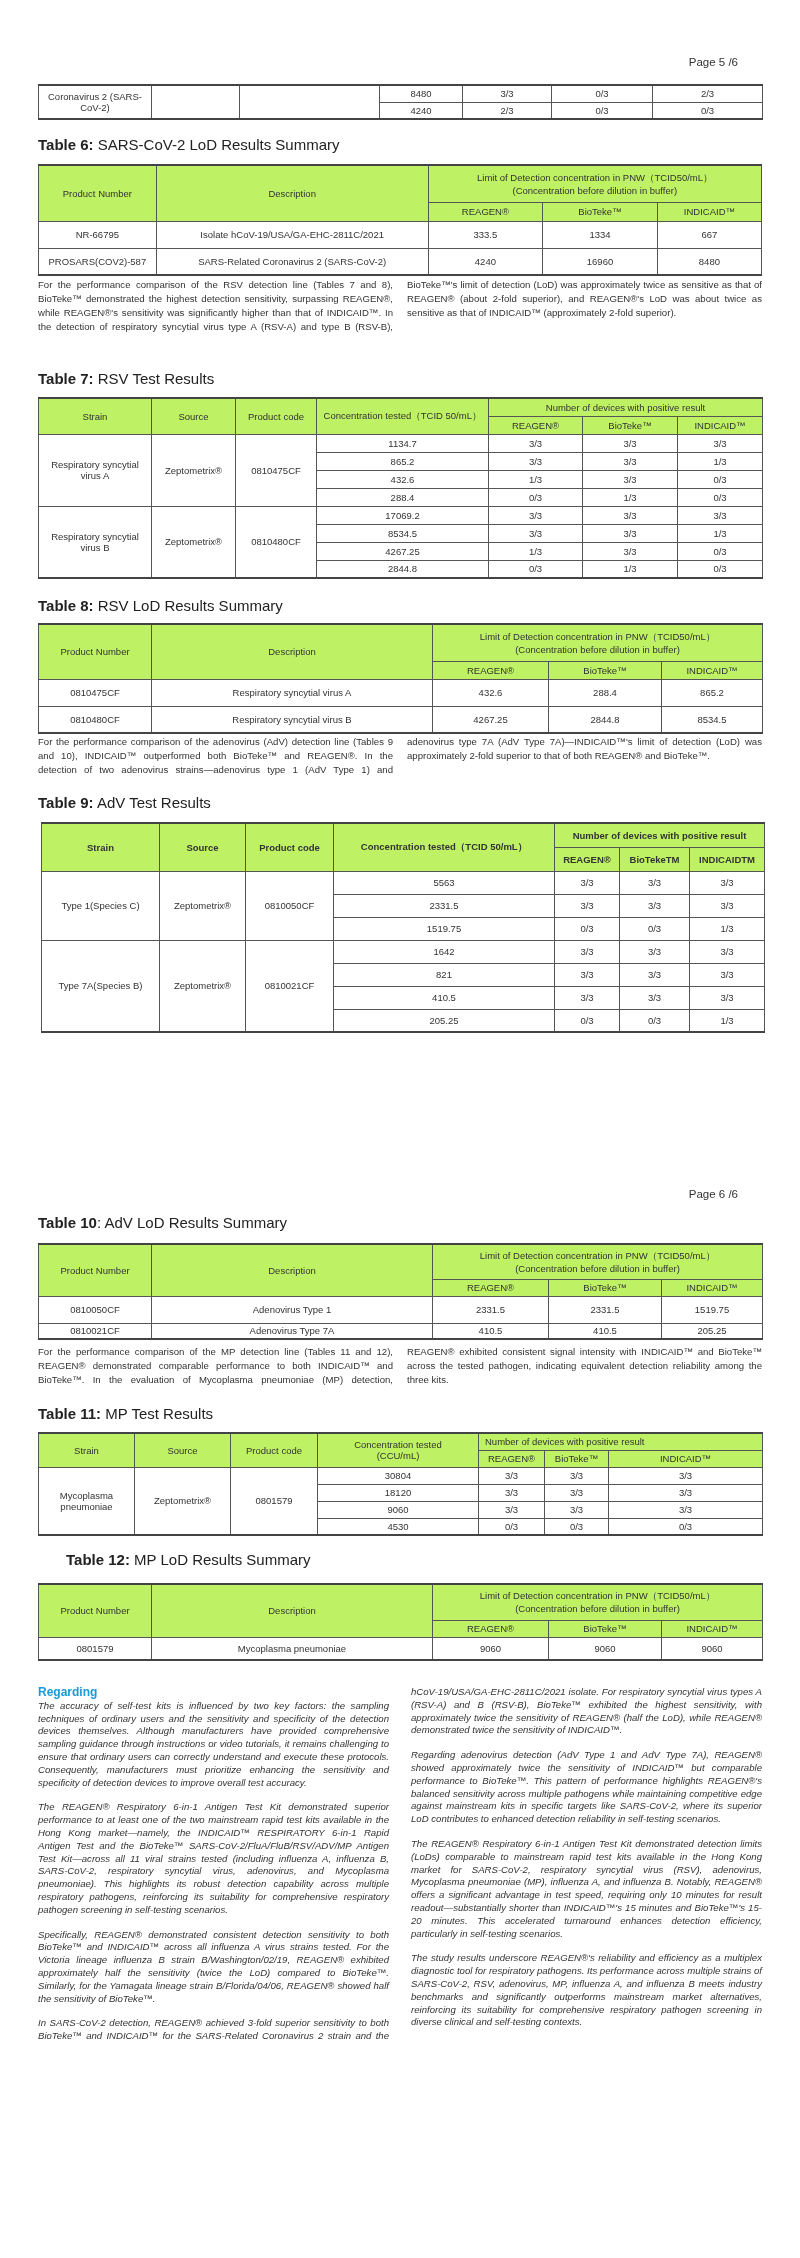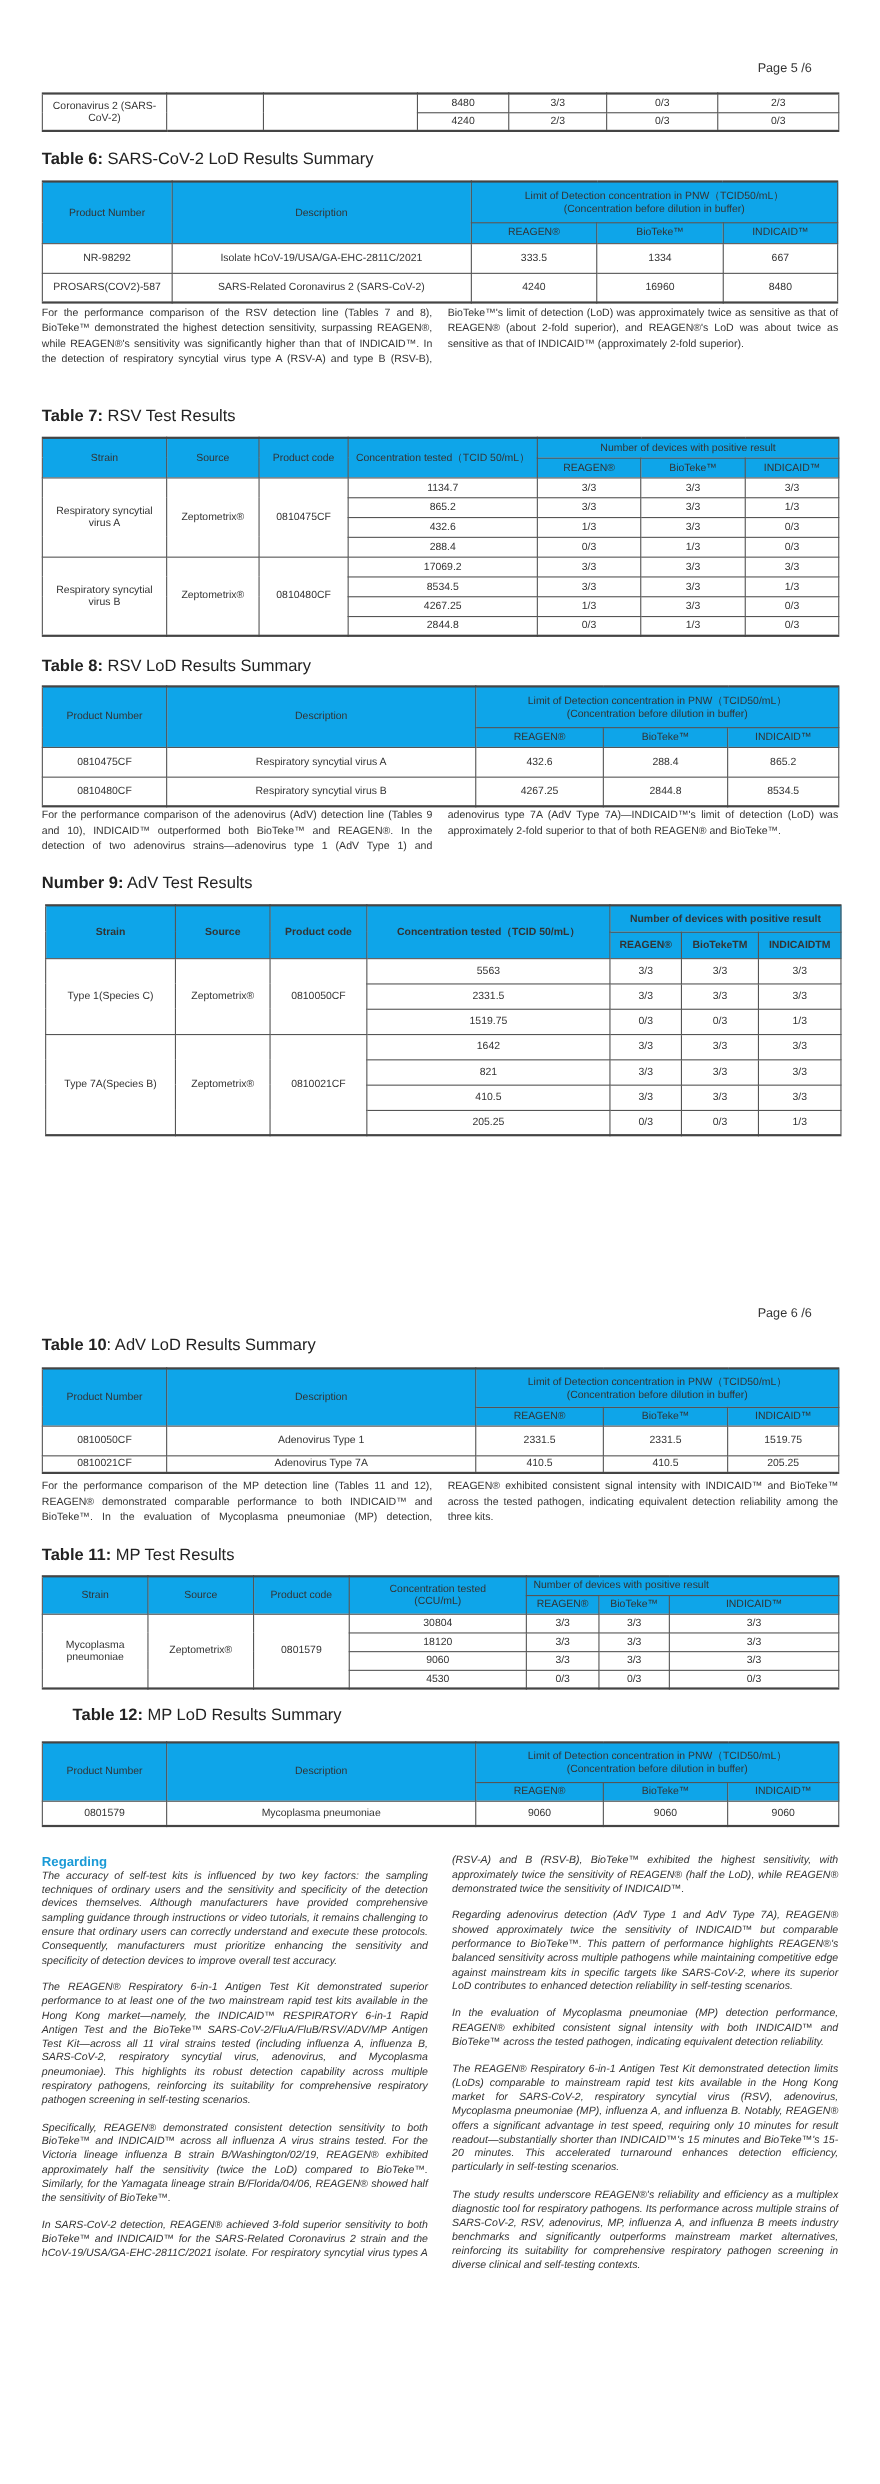--- a/index.html
+++ b/index.html
@@ -3,21 +3,21 @@
 <meta charset="utf-8">
 <style>
   html, body { margin: 0; padding: 0; background: #ffffff; }
   body { width: 800px; height: 2258px; position: relative; overflow: hidden;
          font-family: "Liberation Sans", sans-serif; color: #222; }
   .page-num { position: absolute; right: 62px; font-size: 11.5px; color: #333; font-family: "Liberation Sans Narrow", "Liberation Sans", sans-serif; }
   .tbl-caption { position: absolute; left: 38px; font-size: 15px; color: #222; }
   .tbl-caption b { font-weight: bold; }
   table.dt { position: absolute; left: 38px; width: 724px; border-collapse: collapse; font-size: 9.5px; color: #333; table-layout: fixed; }
   table.dt td, table.dt th { border: 1px solid #555; text-align: center; vertical-align: middle; padding: 0 2px; font-weight: normal; }
-  table.dt th { background: #0ea5e9; }
+  table.dt th { background: #bef264; }
   table.dt.bold-head th { font-weight: bold; }
   table.dt { border-top: 2px solid #444; border-bottom: 2px solid #444; }
   .para2 { position: absolute; left: 38px; width: 724px; font-size: 9.6px; line-height: 14px; color: #333; column-count: 2; column-gap: 14px; text-align: justify; }
   .concl { position: absolute; left: 38px; top: 1686px; width: 724px; column-count: 2; column-gap: 22px; font-size: 9.6px; line-height: 12.8px; color: #333; text-align: justify; }
   .concl h2 { margin: 0 0 1px 0; font-size: 12px; color: #1a9ad6; font-weight: bold; }
   .concl p { margin: 0 0 12px 0; font-style: italic; }
 </style>
 </head>
 <body>
 
@@ -69,21 +69,21 @@
           <div>Limit of Detection concentration in PNW（TCID50/mL）</div>
           <div>(Concentration before dilution in buffer)</div>
         </th>
   </tr>
   <tr style="height:19px">
     <th>REAGEN®</th>
     <th>BioTeke™</th>
     <th>INDICAID™</th>
   </tr>
   <tr style="height:27px">
-    <td>NR-98292</td>
+    <td>NR-66795</td>
     <td>Isolate hCoV-19/USA/GA-EHC-2811C/2021</td>
     <td>333.5</td>
     <td>1334</td>
     <td>667</td>
   </tr>
   <tr style="height:27px">
     <td>PROSARS(COV2)-587</td>
     <td>SARS-Related Coronavirus 2 (SARS-CoV-2)</td>
     <td>4240</td>
     <td>16960</td>
@@ -208,21 +208,21 @@
     <td>0810480CF</td>
     <td>Respiratory syncytial virus B</td>
     <td>4267.25</td>
     <td>2844.8</td>
     <td>8534.5</td>
   </tr>
 </tbody>
   </table>
 <div class="para2" style="top:735px;height:44px;">For the performance comparison of the adenovirus (AdV) detection line (Tables 9 and 10), INDICAID™ outperformed both BioTeke™ and REAGEN®. In the detection of two adenovirus strains—adenovirus type 1 (AdV Type 1) and adenovirus type 7A (AdV Type 7A)—INDICAID™'s limit of detection (LoD) was approximately 2-fold superior to that of both REAGEN® and BioTeke™.</div>
 
-<div class="tbl-caption" style="top:794px;"><b>Number 9:</b><span> AdV Test Results</span></div>
+<div class="tbl-caption" style="top:794px;"><b>Table 9:</b><span> AdV Test Results</span></div>
 <table class="dt bold-head" style="top:822px;left:41px;width:723px;">
   <colgroup>
       <col style="width:118px">
       <col style="width:86px">
       <col style="width:88px">
       <col style="width:221px">
       <col style="width:65px">
       <col style="width:70px">
       <col style="width:75px">
     </colgroup>
@@ -423,16 +423,15 @@
 </tbody>
   </table>
 
 <div class="concl">
   <h2>Regarding</h2>
   <p>The accuracy of self-test kits is influenced by two key factors: the sampling techniques of ordinary users and the sensitivity and specificity of the detection devices themselves. Although manufacturers have provided comprehensive sampling guidance through instructions or video tutorials, it remains challenging to ensure that ordinary users can correctly understand and execute these protocols. Consequently, manufacturers must prioritize enhancing the sensitivity and specificity of detection devices to improve overall test accuracy.</p>
   <p>The REAGEN® Respiratory 6-in-1 Antigen Test Kit demonstrated superior performance to at least one of the two mainstream rapid test kits available in the Hong Kong market—namely, the INDICAID™ RESPIRATORY 6-in-1 Rapid Antigen Test and the BioTeke™ SARS-CoV-2/FluA/FluB/RSV/ADV/MP Antigen Test Kit—across all 11 viral strains tested (including influenza A, influenza B, SARS-CoV-2, respiratory syncytial virus, adenovirus, and Mycoplasma pneumoniae). This highlights its robust detection capability across multiple respiratory pathogens, reinforcing its suitability for comprehensive respiratory pathogen screening in self-testing scenarios.</p>
   <p>Specifically, REAGEN® demonstrated consistent detection sensitivity to both BioTeke™ and INDICAID™ across all influenza A virus strains tested. For the Victoria lineage influenza B strain B/Washington/02/19, REAGEN® exhibited approximately half the sensitivity (twice the LoD) compared to BioTeke™. Similarly, for the Yamagata lineage strain B/Florida/04/06, REAGEN® showed half the sensitivity of BioTeke™.</p>
   <p>In SARS-CoV-2 detection, REAGEN® achieved 3-fold superior sensitivity to both BioTeke™ and INDICAID™ for the SARS-Related Coronavirus 2 strain and the hCoV-19/USA/GA-EHC-2811C/2021 isolate. For respiratory syncytial virus types A (RSV-A) and B (RSV-B), BioTeke™ exhibited the highest sensitivity, with approximately twice the sensitivity of REAGEN® (half the LoD), while REAGEN® demonstrated twice the sensitivity of INDICAID™.</p>
   <p>Regarding adenovirus detection (AdV Type 1 and AdV Type 7A), REAGEN® showed approximately twice the sensitivity of INDICAID™ but comparable performance to BioTeke™. This pattern of performance highlights REAGEN®'s balanced sensitivity across multiple pathogens while maintaining competitive edge against mainstream kits in specific targets like SARS-CoV-2, where its superior LoD contributes to enhanced detection reliability in self-testing scenarios.</p>
-  <p>In the evaluation of Mycoplasma pneumoniae (MP) detection performance, REAGEN® exhibited consistent signal intensity with both INDICAID™ and BioTeke™ across the tested pathogen, indicating equivalent detection reliability.</p>
   <p>The REAGEN® Respiratory 6-in-1 Antigen Test Kit demonstrated detection limits (LoDs) comparable to mainstream rapid test kits available in the Hong Kong market for SARS-CoV-2, respiratory syncytial virus (RSV), adenovirus, Mycoplasma pneumoniae (MP), influenza A, and influenza B. Notably, REAGEN® offers a significant advantage in test speed, requiring only 10 minutes for result readout—substantially shorter than INDICAID™'s 15 minutes and BioTeke™'s 15-20 minutes. This accelerated turnaround enhances detection efficiency, particularly in self-testing scenarios.</p>
   <p>The study results underscore REAGEN®'s reliability and efficiency as a multiplex diagnostic tool for respiratory pathogens. Its performance across multiple strains of SARS-CoV-2, RSV, adenovirus, MP, influenza A, and influenza B meets industry benchmarks and significantly outperforms mainstream market alternatives, reinforcing its suitability for comprehensive respiratory pathogen screening in diverse clinical and self-testing contexts.</p>
 </div>
 
 </body></html>

